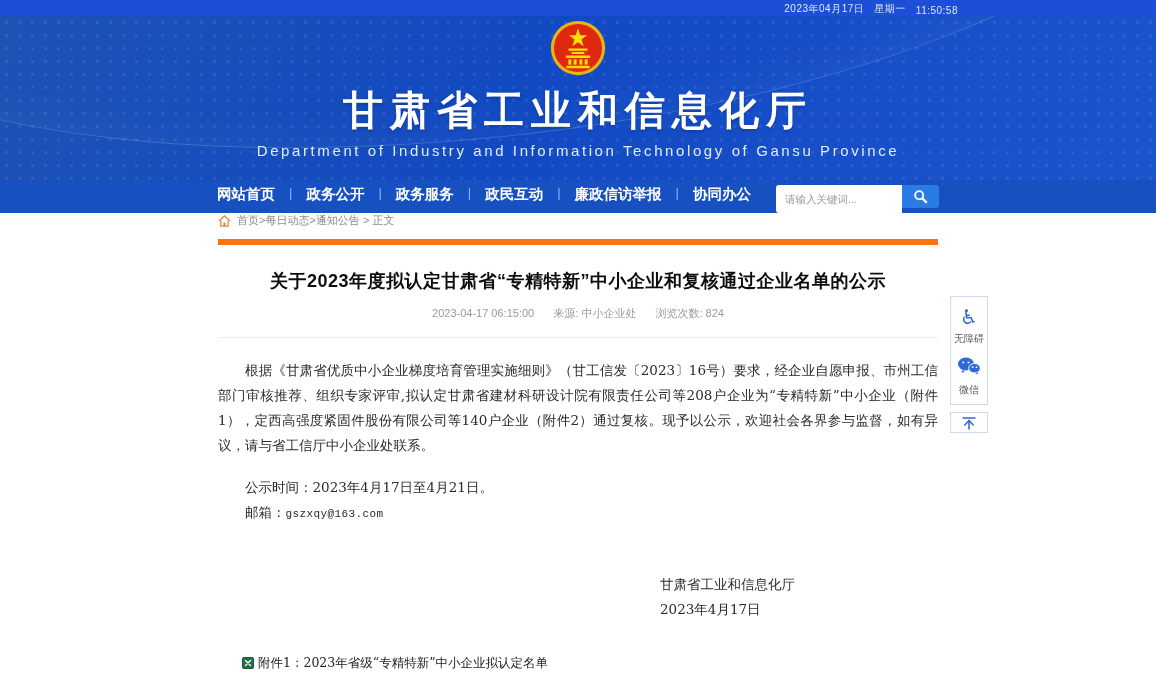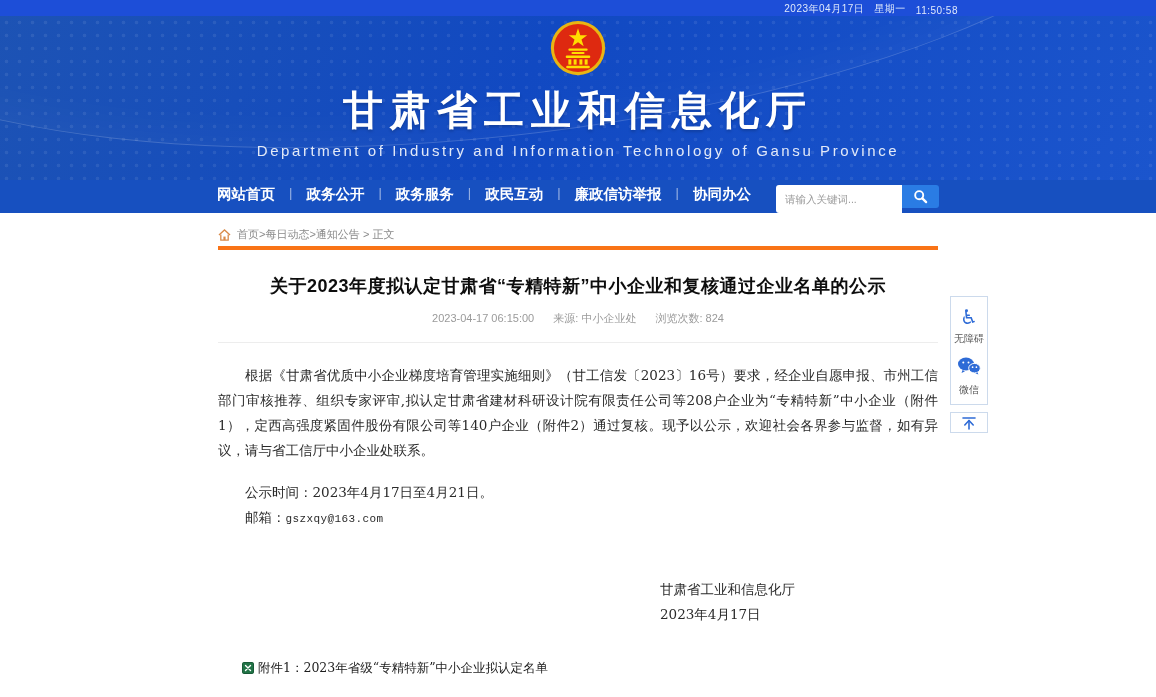--- a/index.html
+++ b/index.html
@@ -52,21 +52,21 @@
     font-family:"Liberation Sans",sans-serif;
   }
   .search-input::placeholder { color:#9a9a9a; }
   .search-btn {
     width:37px; height:23px; border:none; background:#2a7ce4;
     border-radius:0 3px 3px 0; display:flex; align-items:center; justify-content:center; cursor:pointer;
   }
   
   .content { width:720px; margin:0 auto; }
   .breadcrumb {
-    margin-top:14px; padding-bottom:4px; border-bottom:4px solid #f97316;
+    padding-bottom:11px; border-bottom:6px solid #f97316;
     color:#8a8a8a; font-size:11px; display:flex; align-items:center; gap:6px;
   }
   .article-title {
     margin-top:24px; text-align:center; font-size:18px; font-weight:bold;
     color:#0d0d0d; letter-spacing:.5px;
   }
   .article-meta { margin-top:13px; text-align:center; color:#9a9a9a; font-size:11px; }
   .article-meta .m { margin:8px 8px; }
   .meta-divider { border-bottom:1px solid #ededed; margin-top:16px; }
   .article-body {

